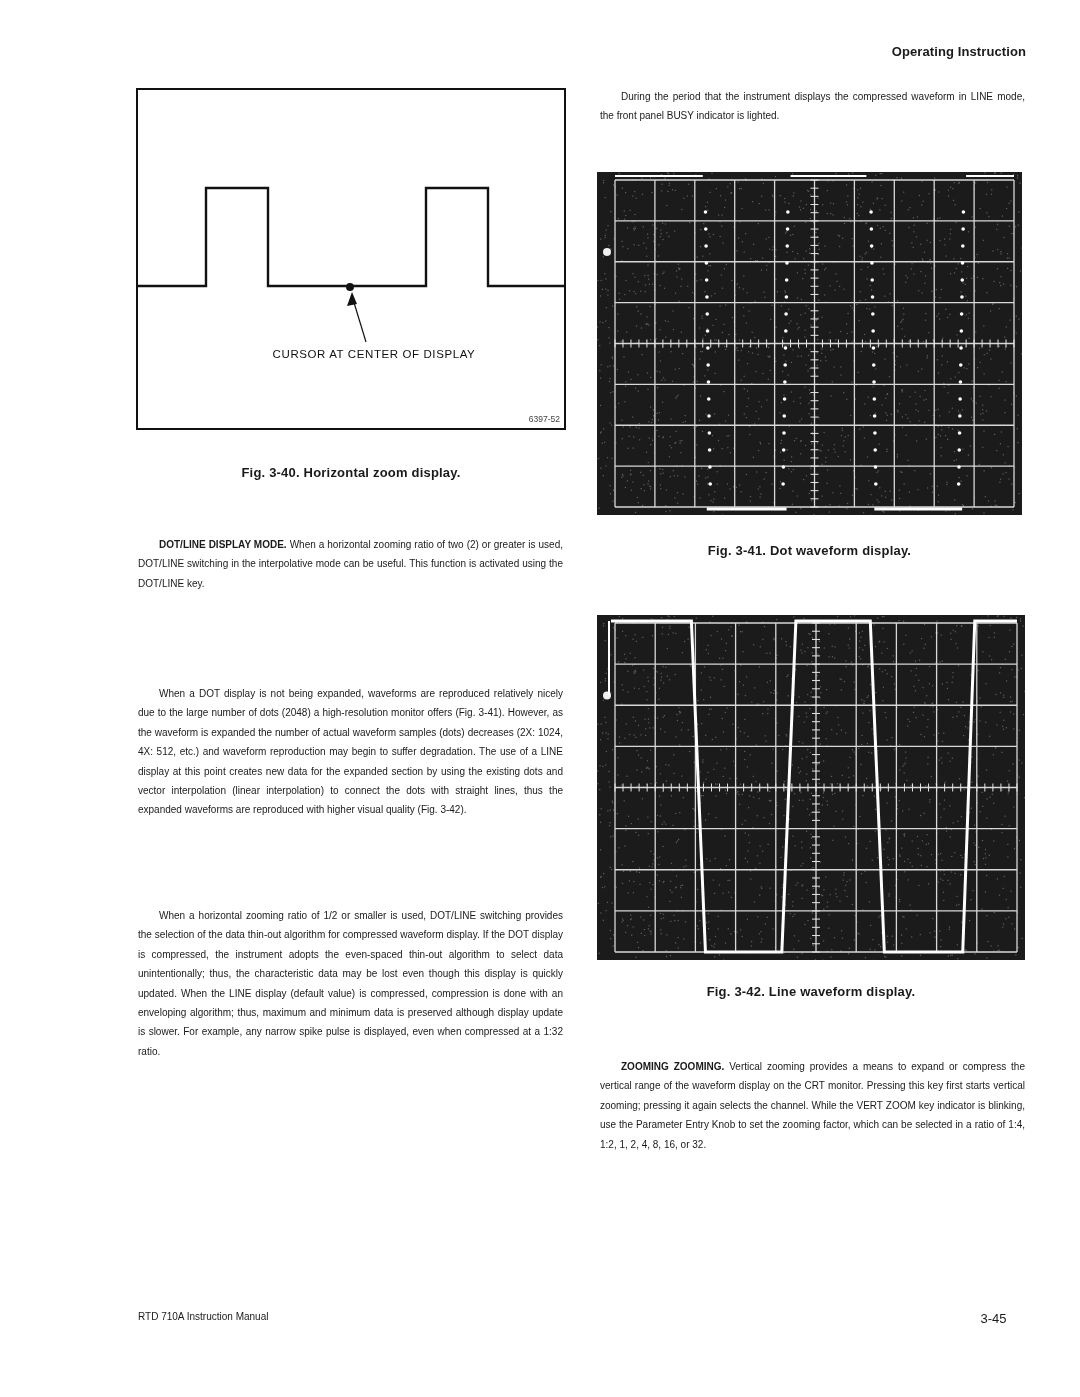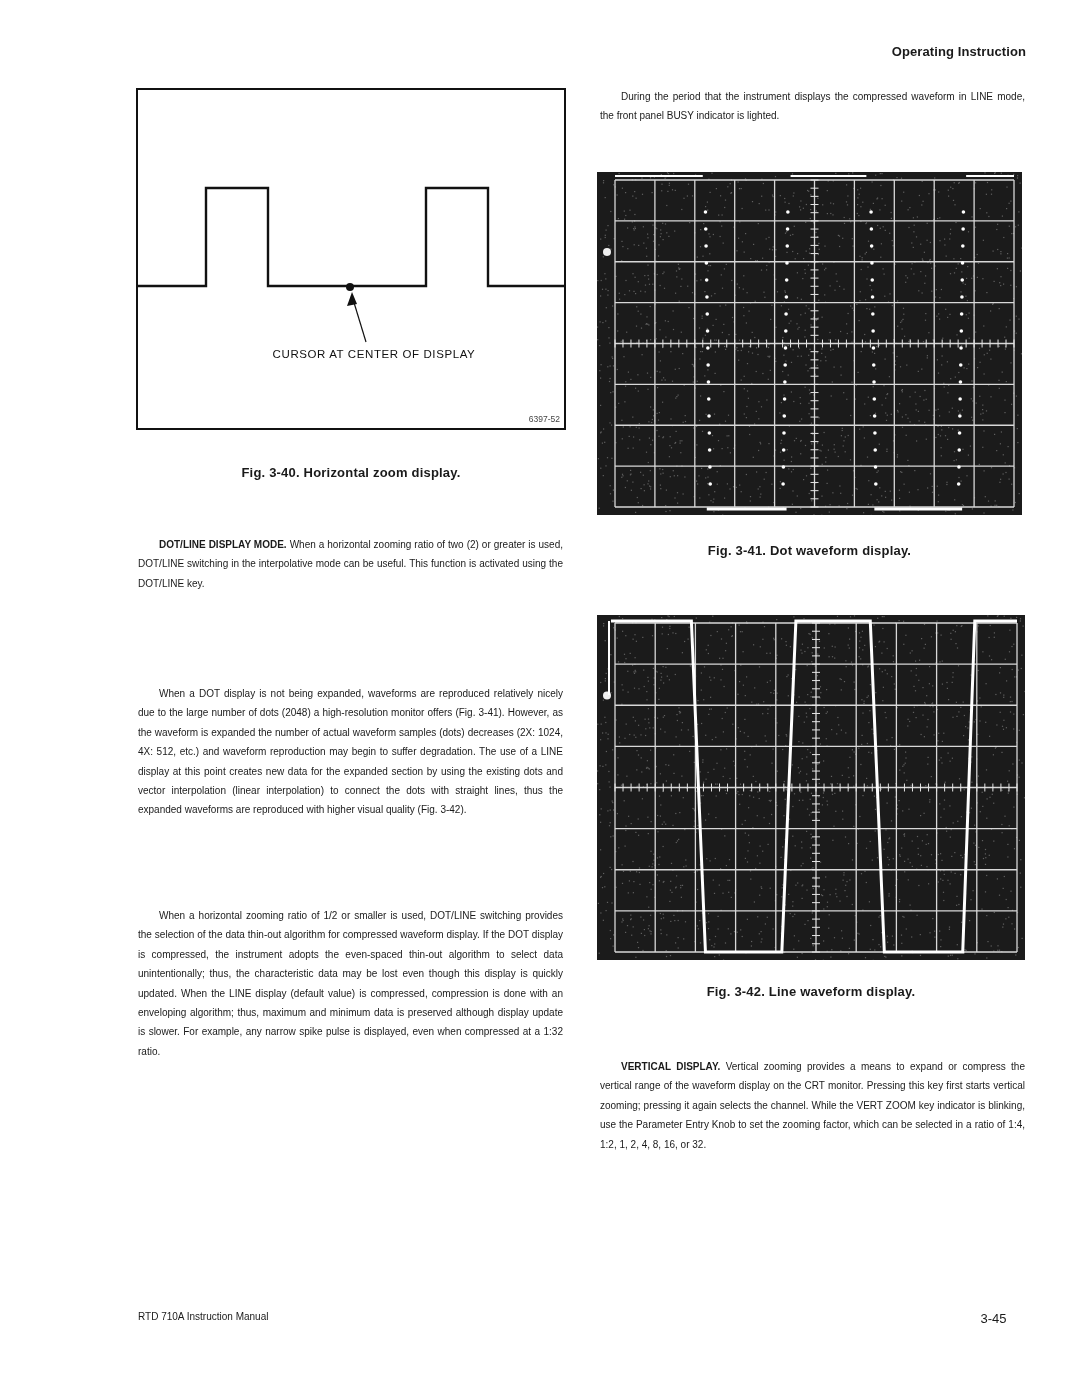--- a/index.html
+++ b/index.html
@@ -3193,18 +3193,18 @@
         <line x1="420" y1="168.5" x2="420" y2="176.5"></line>
       </g>
       <circle cx="10" cy="80.38" r="4" fill="#f0f0f0"></circle>
       <polyline points="13.98,6 94.38,6 108.45,337 184.82999999999998,337 198.9,6 273.27,6 287.34000000000003,337 365.73,337 377.79,6 420,6" fill="none" stroke="#ffffff" stroke-width="3"></polyline>
       <line x1="12" y1="6" x2="12" y2="80" stroke="#fff" stroke-width="2"></line>
     </svg>
 </div>
 <div class="caption" style="left:597px; top:984px; width:428px;">Fig. 3-42.  Line waveform display.</div>
 
 <p class="para" style="left:600px; top:1057px; width:425px;">
-  <span class="indent"></span><b>VERTICAL DISPLAY.</b>
+  <span class="indent"></span><b>ZOOMING ZOOMING.</b>
   <span>Vertical zooming provides a means to expand or compress the vertical range of the waveform display on the CRT monitor. Pressing this key first starts vertical zooming; pressing it again selects the channel. While the VERT ZOOM key indicator is blinking, use the Parameter Entry Knob to set the zooming factor, which can be selected in a ratio of 1:4, 1:2, 1, 2, 4, 8, 16, or 32.</span>
 </p>
 
 <div class="footer-left">RTD 710A Instruction Manual</div>
 <div class="footer-right">3-45</div>
 
 </body></html>

